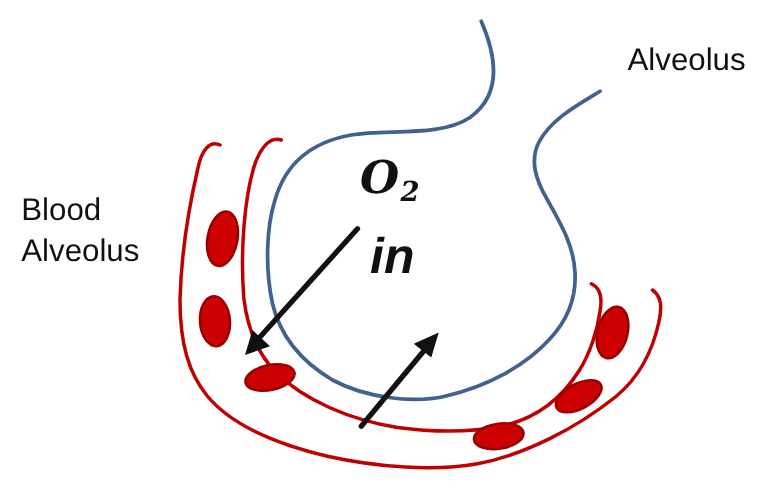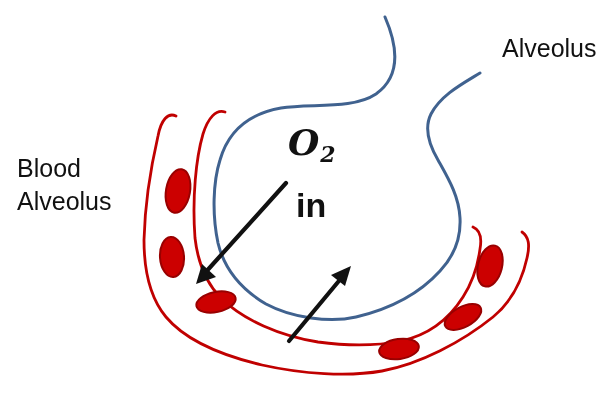--- a/index.html
+++ b/index.html
@@ -63,22 +63,23 @@
     line-height: 36px;
   }
   .lbl-math .subscript {
     font-size: 22px;
     font-style: italic;
     vertical-align: -7px;
     margin-left: 1px;
   }
   .lbl-dir {
     font-weight: bold;
-    font-size: 34px;
+    font-size: 40px;
     line-height: 31px;
+    font-style: italic;
   }
 </style>
 </head>
 <body>
 
 <div class="stage" style="--bg: #FFFFFF; --blue: #40628F; --red: #C00000; --cellfill: #CC0000; --cellstroke: #990000; --arrow: #111111; --text: #111111;">
 
   <svg class="diagram-svg" width="613" height="401" viewBox="0 0 613 401">
 
     <path class="alveolus-line" d="M 385,17

